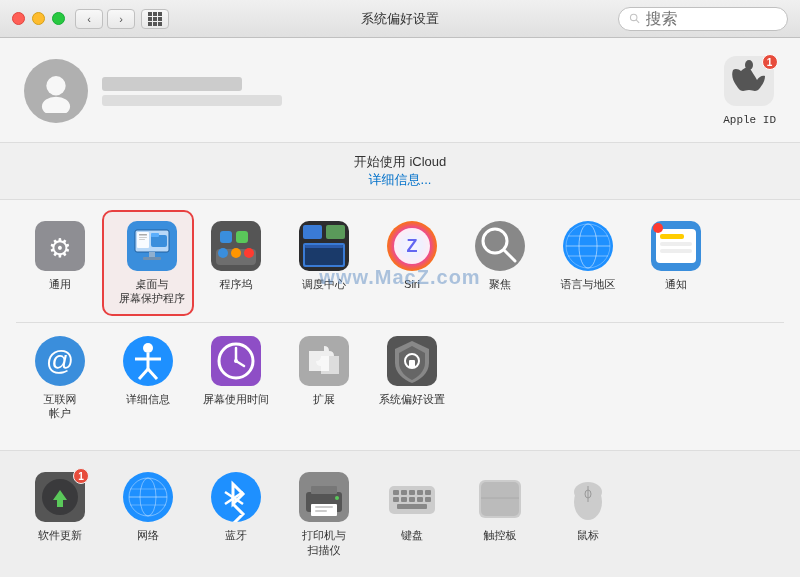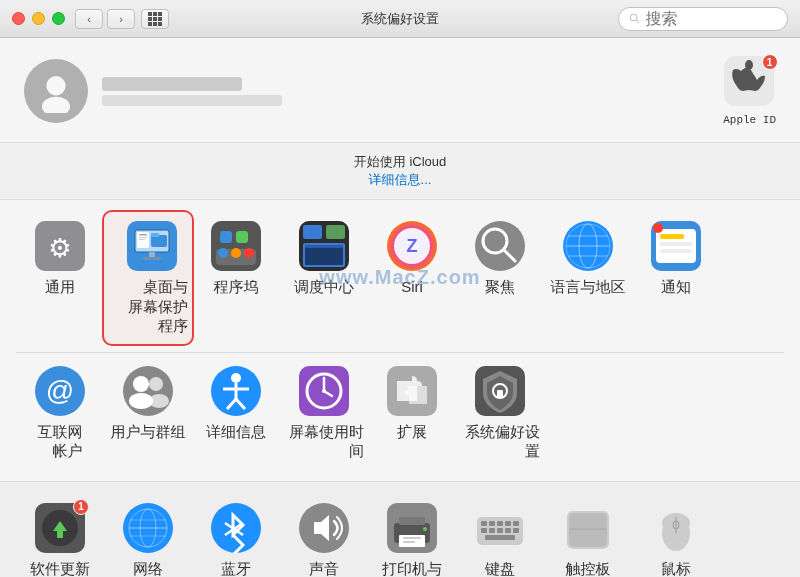--- a/index.html
+++ b/index.html
@@ -226,23 +226,23 @@
       position: relative;
     }
     .pref-icon .icon-img {
       width: 52px; height: 52px;
       display: flex;
       align-items: center;
       justify-content: center;
       margin-bottom: 5px;
     }
     .pref-icon .icon-label {
-      font-size: 15px;
+      font-size: 11px;
       color: #333;
-      text-align: right;
+      text-align: center;
       line-height: 1.3;
     }
 
     
     .pref-icon.selected {
       outline: 2.5px solid #e84040;
       background: rgba(232,64,64,0.05);
       border-radius: 8px;
       padding-left: 12px;
     }
@@ -465,32 +465,20 @@
       <div class="pref-icon">
         <div class="icon-img">
           <svg width="50" height="50" viewBox="0 0 50 50">
             <circle cx="25" cy="25" r="25" fill="#3a8edc"></circle>
             <text x="25" y="34" font-size="28" text-anchor="middle" fill="white">@</text>
           </svg>
         </div>
         <span class="icon-label">互联网<br>帐户</span>
       </div>
 
-      <div class="pref-icon">
-        <div class="icon-img">
-          <svg width="50" height="50" viewBox="0 0 50 50">
-            <circle cx="25" cy="25" r="25" fill="#888"></circle>
-            <circle cx="18" cy="18" r="8" fill="white"></circle>
-            <ellipse cx="18" cy="35" rx="12" ry="8" fill="white"></ellipse>
-            <circle cx="33" cy="18" r="7" fill="rgba(255,255,255,0.7)"></circle>
-            <ellipse cx="36" cy="35" rx="10" ry="7" fill="rgba(255,255,255,0.7)"></ellipse>
-          </svg>
-        </div>
-        <span class="icon-label">用户与群组</span>
-      </div>
 
       <div class="pref-icon">
         <div class="icon-img">
           <svg width="50" height="50" viewBox="0 0 50 50">
             <circle cx="25" cy="25" r="25" fill="#1e90ff"></circle>
             <circle cx="25" cy="12" r="5" fill="white"></circle>
             <line x1="25" y1="17" x2="25" y2="33" stroke="white" stroke-width="3"></line>
             <line x1="12" y1="23" x2="38" y2="23" stroke="white" stroke-width="3"></line>
             <line x1="25" y1="33" x2="16" y2="43" stroke="white" stroke-width="3"></line>
             <line x1="25" y1="33" x2="34" y2="43" stroke="white" stroke-width="3"></line>
@@ -577,31 +565,20 @@
           <svg width="50" height="50" viewBox="0 0 50 50">
             <circle cx="25" cy="25" r="25" fill="#1e90ff"></circle>
             <path d="M22 12 L32 22 L22 32 L22 12Z M22 32 L32 42 L22 52" stroke="white" stroke-width="3" fill="none" stroke-linecap="round"></path>
             <line x1="14" y1="20" x2="32" y2="32" stroke="white" stroke-width="2.5"></line>
             <line x1="32" y1="20" x2="14" y2="32" stroke="white" stroke-width="2.5"></line>
           </svg>
         </div>
         <span class="icon-label">蓝牙</span>
       </div>
 
-      <div class="pref-icon">
-        <div class="icon-img">
-          <svg width="50" height="50" viewBox="0 0 50 50">
-            <circle cx="25" cy="25" r="25" fill="#888"></circle>
-            <path d="M15 19 L22 19 L30 12 L30 38 L22 31 L15 31 Z" fill="white"></path>
-            <path d="M35 18 Q42 25 35 32" stroke="white" stroke-width="2.5" fill="none" stroke-linecap="round"></path>
-            <path d="M38 14 Q48 25 38 36" stroke="white" stroke-width="2" fill="none" stroke-linecap="round"></path>
-          </svg>
-        </div>
-        <span class="icon-label">声音</span>
-      </div>
 
       <div class="pref-icon">
         <div class="icon-img">
           <svg width="50" height="50" viewBox="0 0 50 50">
             <rect width="50" height="50" rx="10" fill="#888"></rect>
 
             <rect x="7" y="20" width="36" height="20" rx="3" fill="#555"></rect>
             <rect x="12" y="14" width="26" height="8" rx="1" fill="#777"></rect>
             <rect x="12" y="32" width="26" height="12" rx="1" fill="white"></rect>
             <rect x="16" y="34" width="18" height="2" rx="1" fill="#ccc"></rect>

